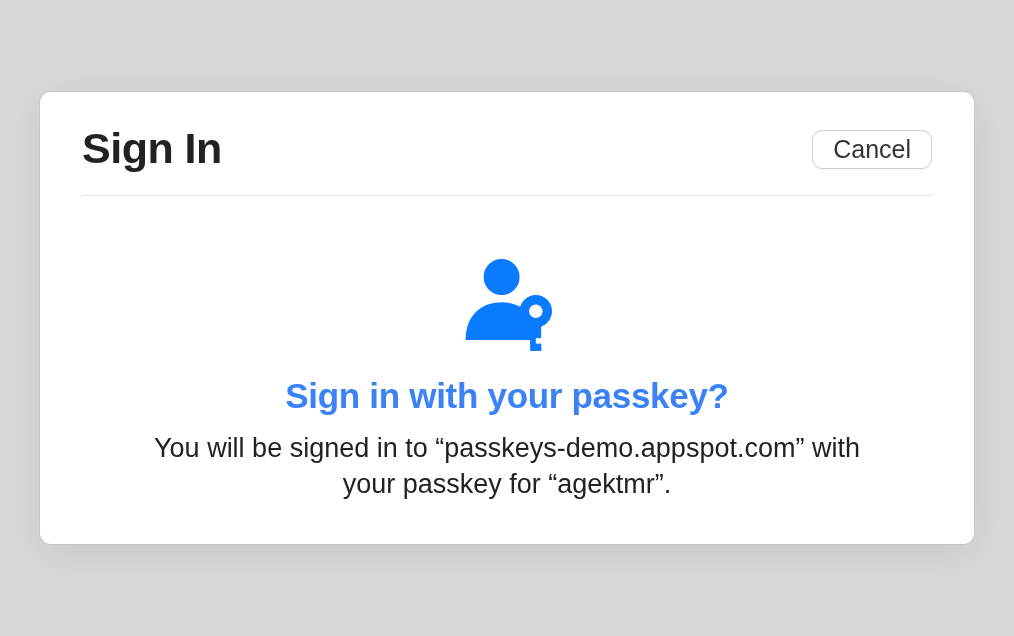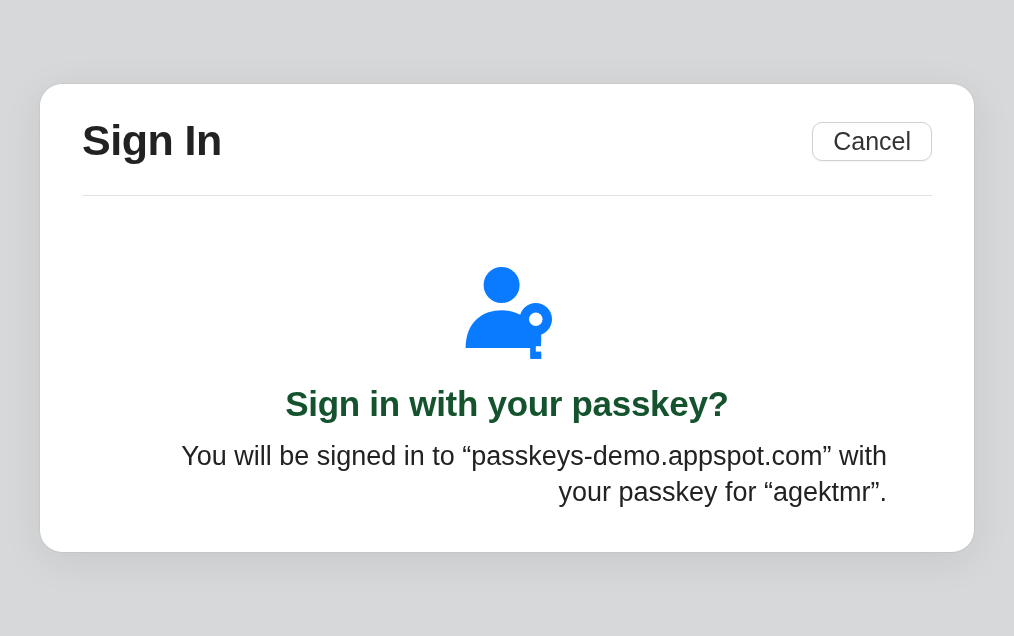--- a/index.html
+++ b/index.html
@@ -13,26 +13,25 @@
       background: #d7d8d9;
       font-family: -apple-system, BlinkMacSystemFont, "Segoe UI", "Helvetica Neue", Arial, sans-serif;
       display: flex;
       align-items: center;
       justify-content: center;
       overflow: hidden;
     }
     .dialog {
       width: 934px;
       background: #ffffff;
-      border-radius: 22px;
+      border-radius: 11px;
       box-shadow: 0 8px 40px rgba(0,0,0,0.08), 0 0 0 1px rgba(0,0,0,0.04);
       padding: 0;
       display: flex;
       flex-direction: column;
-      gap: 8px;
     }
     .dialog-header {
       display: flex;
       align-items: flex-start;
       justify-content: space-between;
       padding: 32px 42px 22px 42px;
     }
     .dialog-title {
       font-size: 43px;
       font-weight: 700;
@@ -65,29 +64,29 @@
       margin-bottom: 16px;
     }
     .passkey-icon {
       width: 108px;
       height: 108px;
       display: block;
     }
     .prompt-title {
       font-size: 35px;
       font-weight: 700;
-      color: #14532d;
+      color: #3b82f6;
       text-align: center;
       margin-top: 2px;
       letter-spacing: -0.3px;
     }
     .prompt-description {
       font-size: 27px;
       color: #222;
-      text-align: right;
+      text-align: center;
       margin-top: 14px;
       line-height: 1.35;
       max-width: 760px;
       font-weight: 400;
     }
     .continue-button {
       margin-top: 68px;
       font-size: 27px;
       font-weight: 400;
       color: #ffffff;

